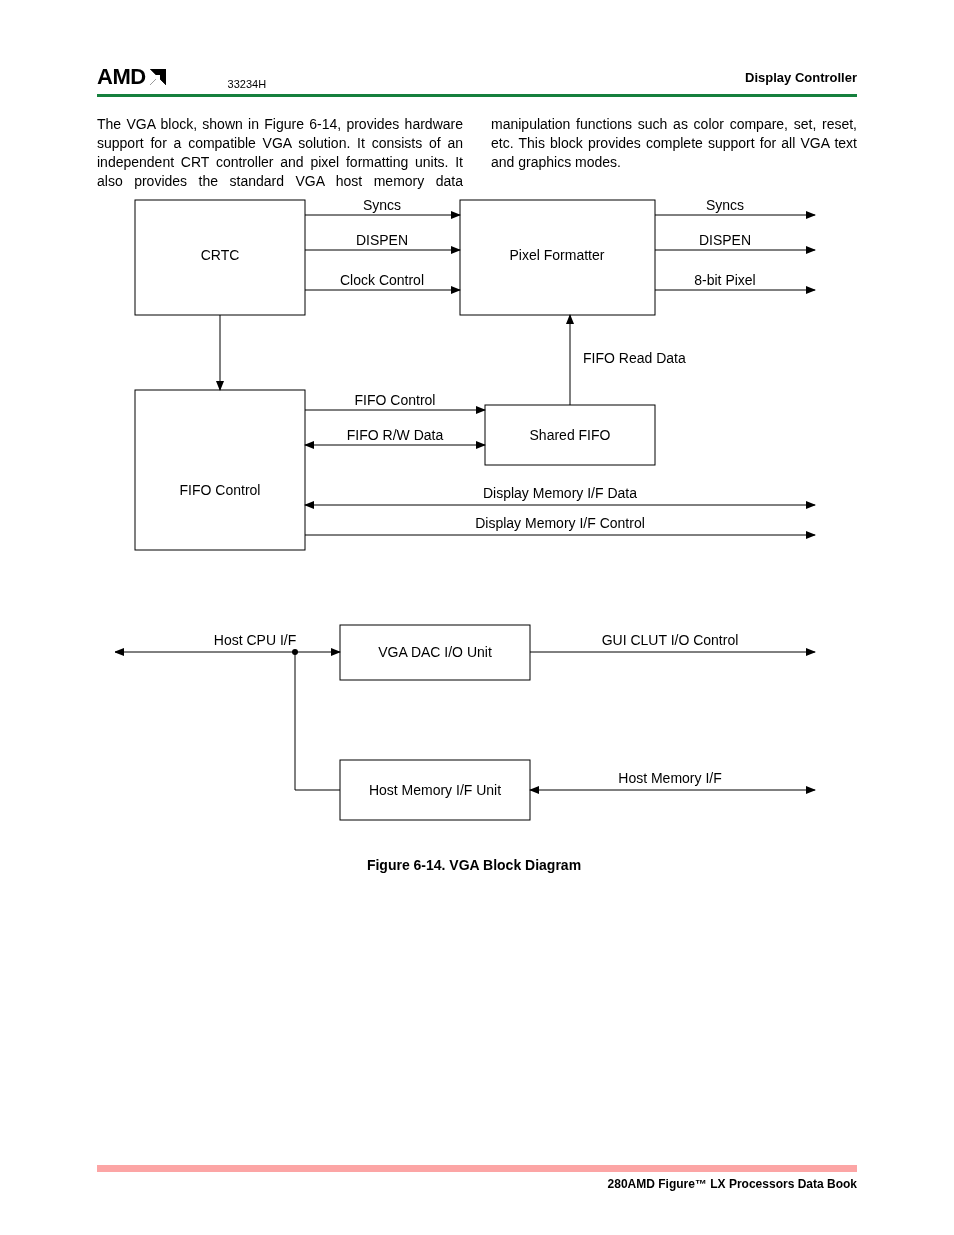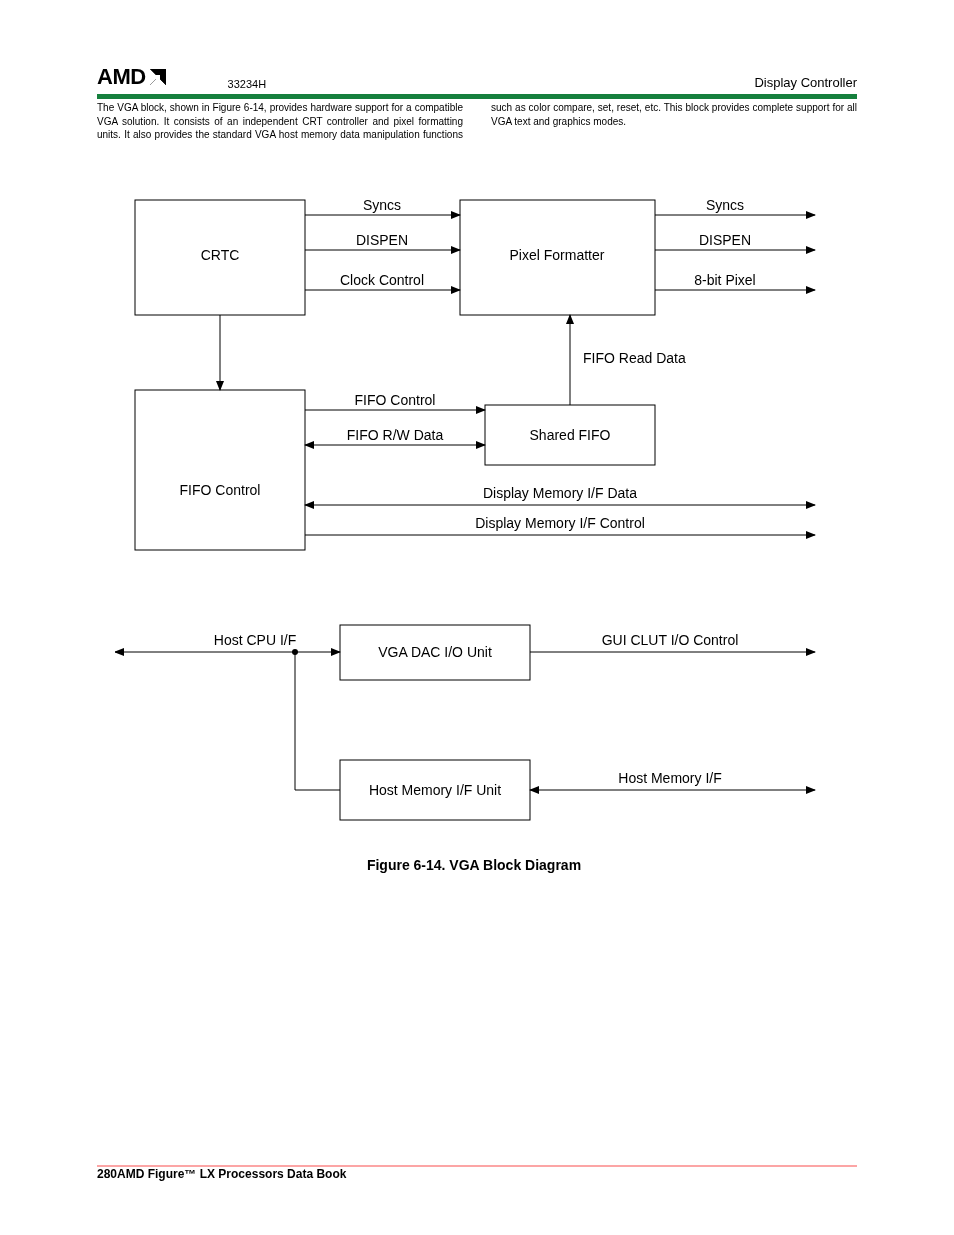--- a/index.html
+++ b/index.html
@@ -13,38 +13,38 @@
     color: #000;
   }
   .page {
     position: absolute;
     left: 97px;
     top: 64px;
     width: 760px;
   }
   .hdr {
     display: flex;
-    align-items: flex-end;
+    align-items: center;
     justify-content: space-between;
-    border-bottom: 5px solid #15803d;
+    border-bottom: 3px solid #15803d;
     padding-bottom: 4px;
   }
   .logo {
     font-weight: 800;
     font-size: 22px;
     letter-spacing: -0.5px;
     display: flex;
     align-items: center;
   }
   .logo svg { margin-left: 2px; }
   .docnum { font-size: 11px; margin-left: 60px; }
-  .sect { font-size: 13px; font-weight: 400; }
+  .sect { font-size: 13px; font-weight: 700; }
   .body-text {
-    margin-top: 2px;
-    font-size: 10px;
+    margin-top: 18px;
+    font-size: 14px;
     line-height: 1.35;
     text-align: justify;
     column-count: 2;
     column-gap: 28px;
   }
   .figure {
     position: absolute;
     left: 115px;
     top: 195px;
     width: 720px;
@@ -63,23 +63,24 @@
     width: 948px;
     text-align: center;
     font-size: 14px;
     font-weight: 700;
   }
   .footer {
     position: absolute;
     left: 97px;
     top: 1165px;
     width: 760px;
-    border-top: 2px solid #fca5a5;
+    border-top: 7px solid #fca5a5;
+    padding-top: 5px;
     display: flex;
-    justify-content: flex-start;
+    justify-content: flex-end;
     font-size: 12px;
   }
   .footer .pg { font-weight: 700; }
   .footer .book { font-weight: 700; }
 </style>
 </head>
 <body>
 
 <div class="page">
   <div class="hdr">

